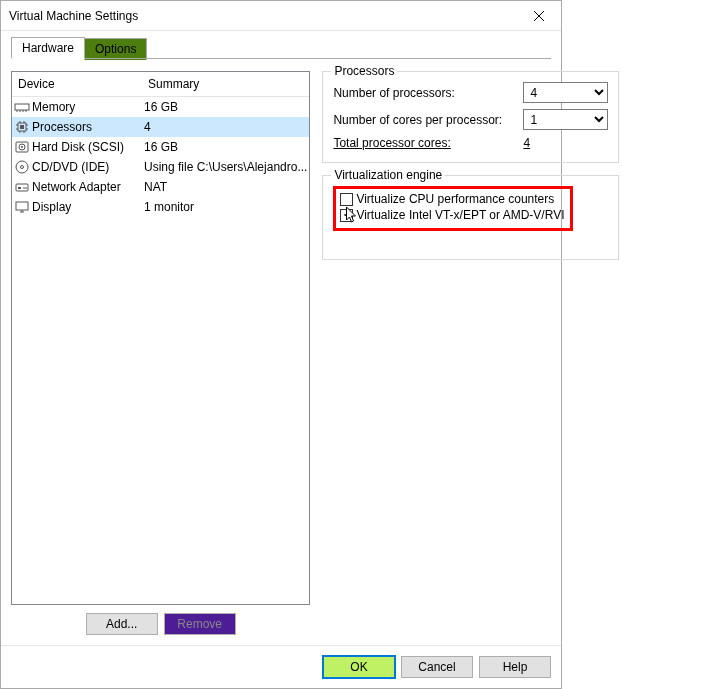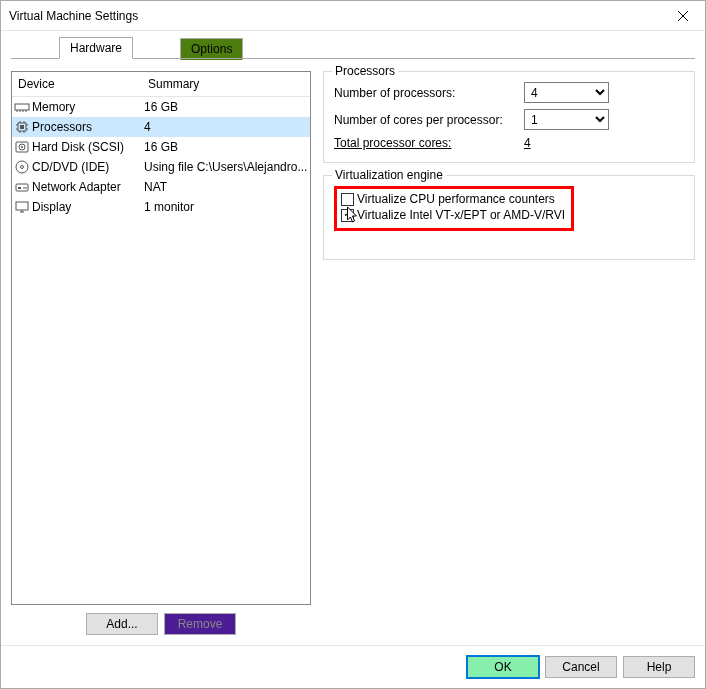--- a/index.html
+++ b/index.html
@@ -1,23 +1,23 @@
 <!DOCTYPE html>
 <html><head>
 <meta charset="utf-8">
 <style>
 * { box-sizing: border-box; margin: 0; padding: 0; }
 body { font-family: "Segoe UI", Tahoma, sans-serif; font-size: 12px; background: #fff; color: #000; }
-.window { width: 706px; height: 689px; border: 1px solid #aaa; background: #fff; display: flex; flex-direction: column; }
+.window { width: 562px; height: 689px; border: 1px solid #aaa; background: #fff; display: flex; flex-direction: column; }
 .titlebar { height: 30px; display: flex; align-items: center; padding: 0 0 0 8px; border-bottom: 1px solid #e5e5e5; }
 .titlebar-text { flex: 1; font-size: 12px; }
 .close-btn { width: 45px; height: 30px; display: flex; align-items: center; justify-content: center; cursor: pointer; }
 .close-btn svg { width: 10px; height: 10px; }
 .tabs { display: flex; padding: 6px 0 0 10px; position: relative; }
-.tab { padding: 3px 10px; border: 1px solid #aaa; border-bottom: none; background: #fff; font-size: 12px; cursor: pointer; margin-right: -1px; position: relative; margin-left: 48px; }
+.tab { padding: 3px 10px; border: 1px solid #aaa; border-bottom: none; background: #fff; font-size: 12px; cursor: pointer; margin-right: -1px; position: relative; }
 .tab.active { background: #fff; border-bottom: 1px solid #fff; z-index: 2; }
 .tab:not(.active) { background: #4d7c0f; top: 1px; }
 .tab-line { position: absolute; bottom: 0; left: 10px; right: 10px; height: 1px; background: #aaa; z-index: 1; }
 .content { flex: 1; padding: 12px 10px 10px 10px; display: flex; gap: 12px; }
 .left-panel { width: 300px; display: flex; flex-direction: column; border-radius: 12px; }
 .device-table { border: 1px solid #828790; flex: 1; display: flex; flex-direction: column; }
 .device-header { display: flex; border-bottom: 1px solid #e5e5e5; }
 .device-header-cell { padding: 5px 6px; font-size: 12px; }
 .col-device { width: 130px; }
 .col-summary { flex: 1; }
@@ -38,21 +38,21 @@
 .field-row:last-child { margin-bottom: 0; text-decoration: underline; }
 .field-label { width: 190px; font-size: 12px; }
 .field-value { font-size: 12px; }
 .select { border: 1px solid #7a7a7a; padding: 1px 2px; width: 85px; font-size: 12px; height: 21px; background: #fff; }
 .highlight-box { border: 3px solid #ff0000; padding: 3px 6px 4px 4px; display: inline-block; }
 .checkbox-row { display: flex; align-items: center; gap: 3px; margin-bottom: 2px; font-size: 12px; }
 .checkbox { width: 13px; height: 13px; border: 1px solid #333; background: #fff; display: flex; align-items: center; justify-content: center; flex-shrink:0;}
 .checkbox.checked::after { content: "✓"; font-size: 10px; line-height: 1; position: relative; top: -1px; }
 .footer { display: flex; justify-content: flex-end; gap: 6px; padding: 10px; border-top: 1px solid #e5e5e5; }
 .btn-footer { border: 1px solid #adadad; background: #e1e1e1; padding: 3px 0; width: 72px; font-size: 12px; cursor: pointer; text-align: center; }
-.btn-footer.primary { border: 1px solid #0078d7; background: #86efac; outline: 1px solid #0078d7; }
+.btn-footer.primary { border: 1px solid #0078d7; background: #bef264; outline: 1px solid #0078d7; }
 </style>
 </head>
 <body>
 
 <div class="window">
   <div class="titlebar">
     <div class="titlebar-text">Virtual Machine Settings</div>
     <div class="close-btn">
       <svg viewBox="0 0 10 10">
           <path d="M0 0 L10 10 M10 0 L0 10" stroke="currentColor" stroke-width="1" fill="none"></path>

